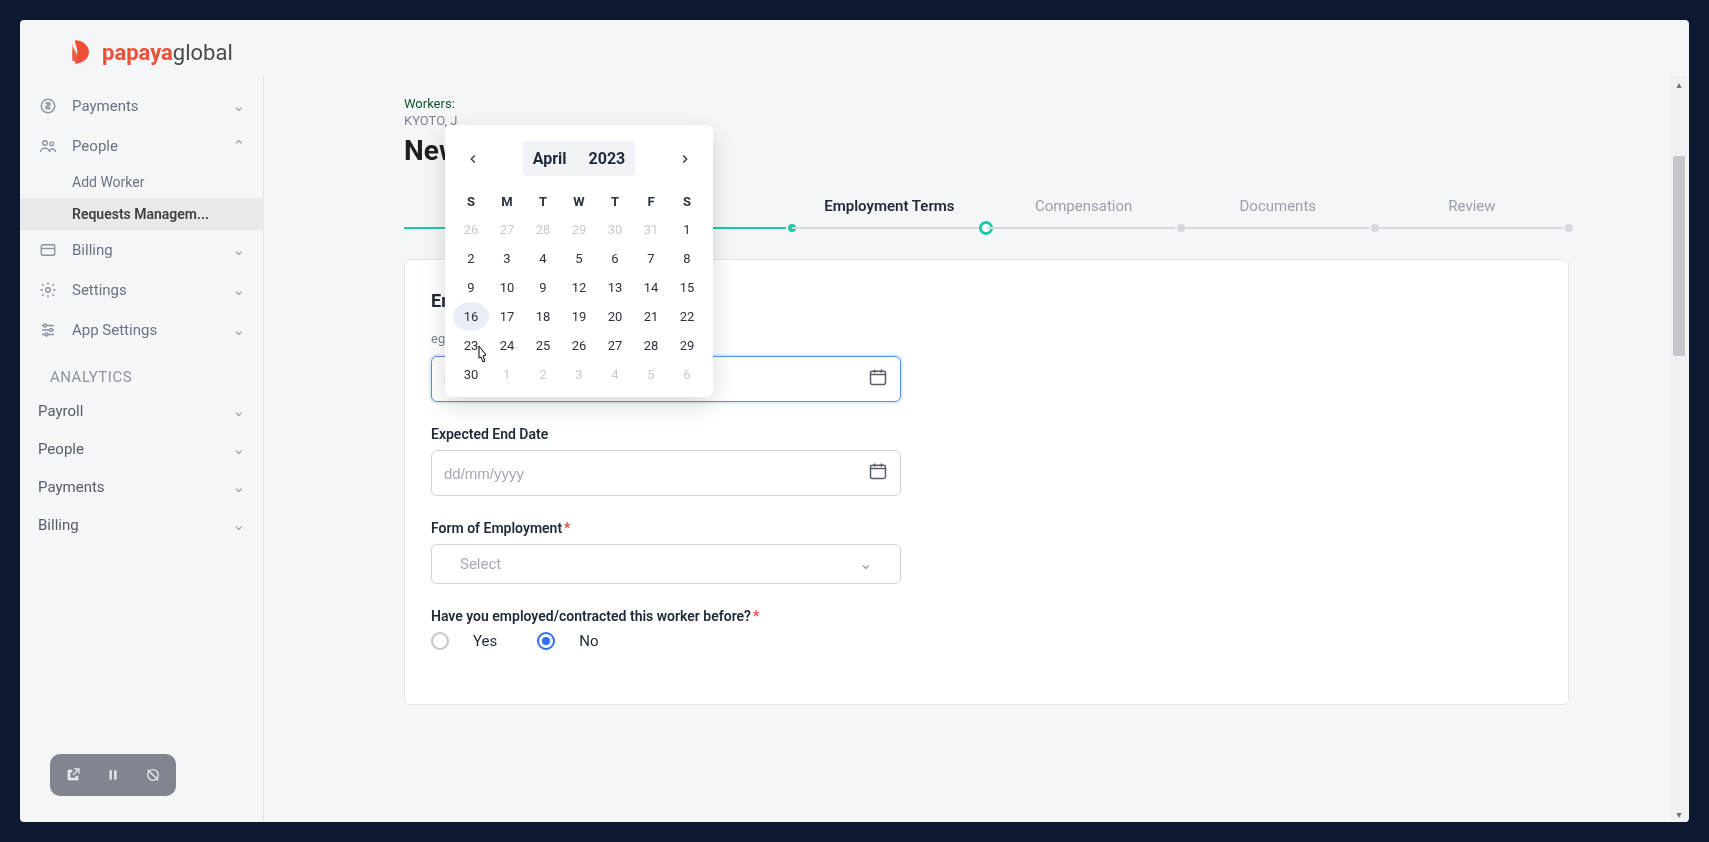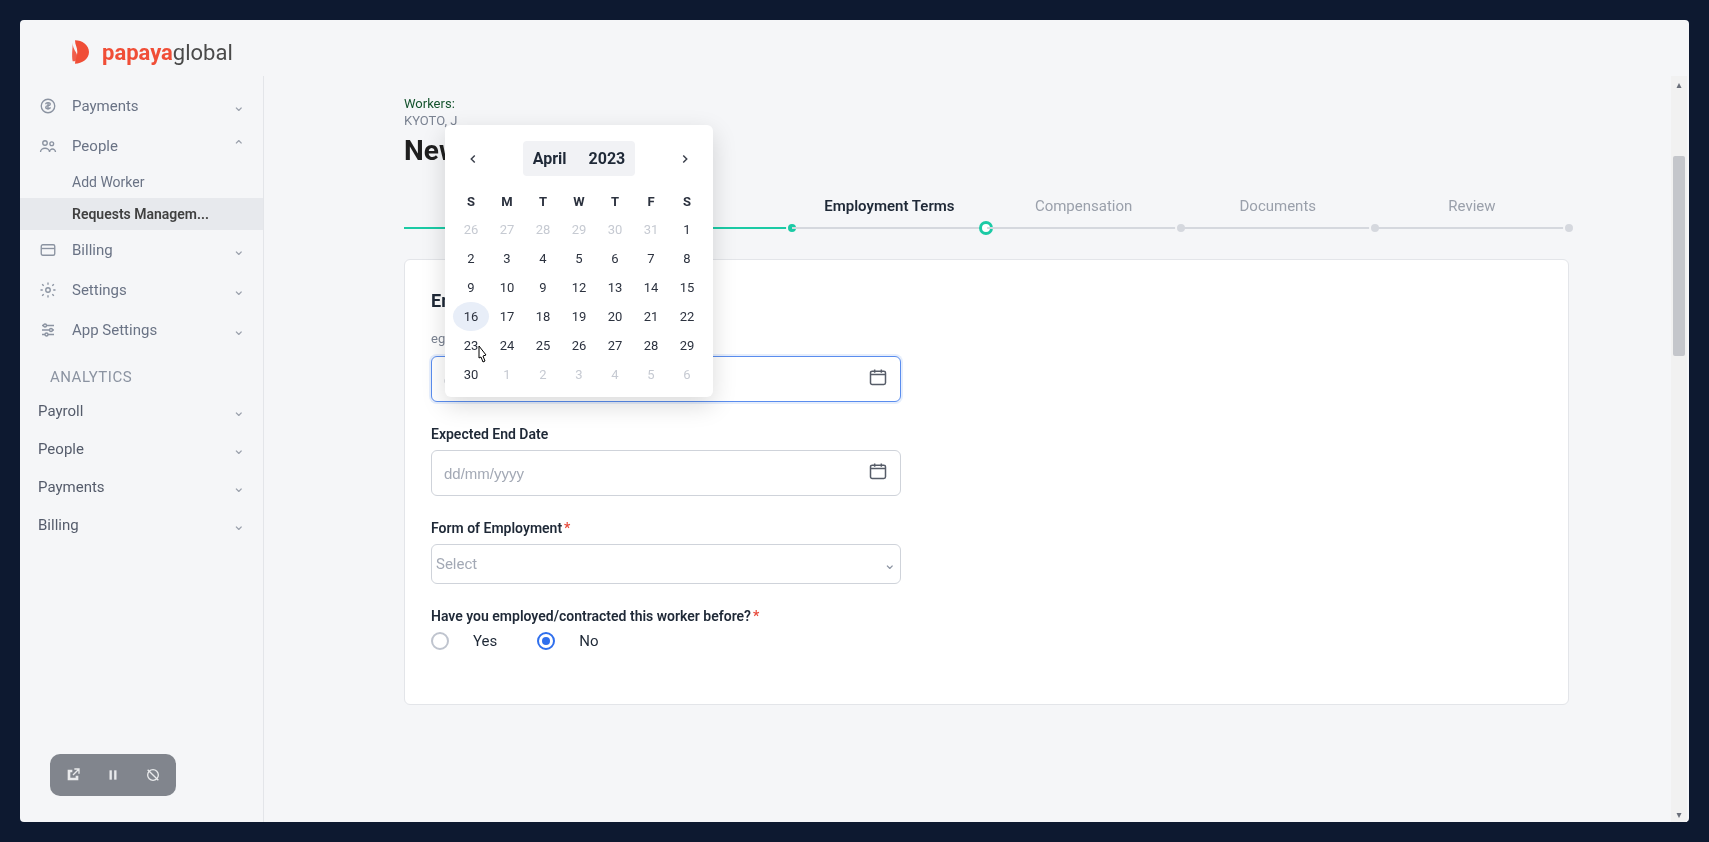--- a/index.html
+++ b/index.html
@@ -175,21 +175,21 @@
   .input-wrap.focus { border-color: #5a8dee; box-shadow: 0 0 0 2px rgba(90,141,238,.15); }
   .input-wrap input {
     border: none; outline: none; flex:1; font-size: 15px; color:#1f2937; background:transparent;
   }
   .input-wrap input::placeholder { color: #a3a9b5; }
   .cal-icon { color:#565c68; }
   .select-wrap {
     display: flex; align-items:center;
     border: 1px solid #cfd3da;
     border-radius: 6px;
-    padding: 10px 4px;
+    padding: 10px 28px;
     background:#fff;
     color:#a3a9b5;
     font-size:15px;
     cursor:pointer;
   }
   .select-wrap .chev { margin-left:auto; color:#8b93a1; }
   .radio-row { display:flex; gap:40px; }
   .radio-opt { display:flex; align-items:center; gap:24px; font-size:15px; color:#1f2937; cursor:pointer; }
   .radio-dot {
     width:18px; height:18px; border-radius:50%; border:2px solid #bfc4ce; display:inline-block; position:relative;

